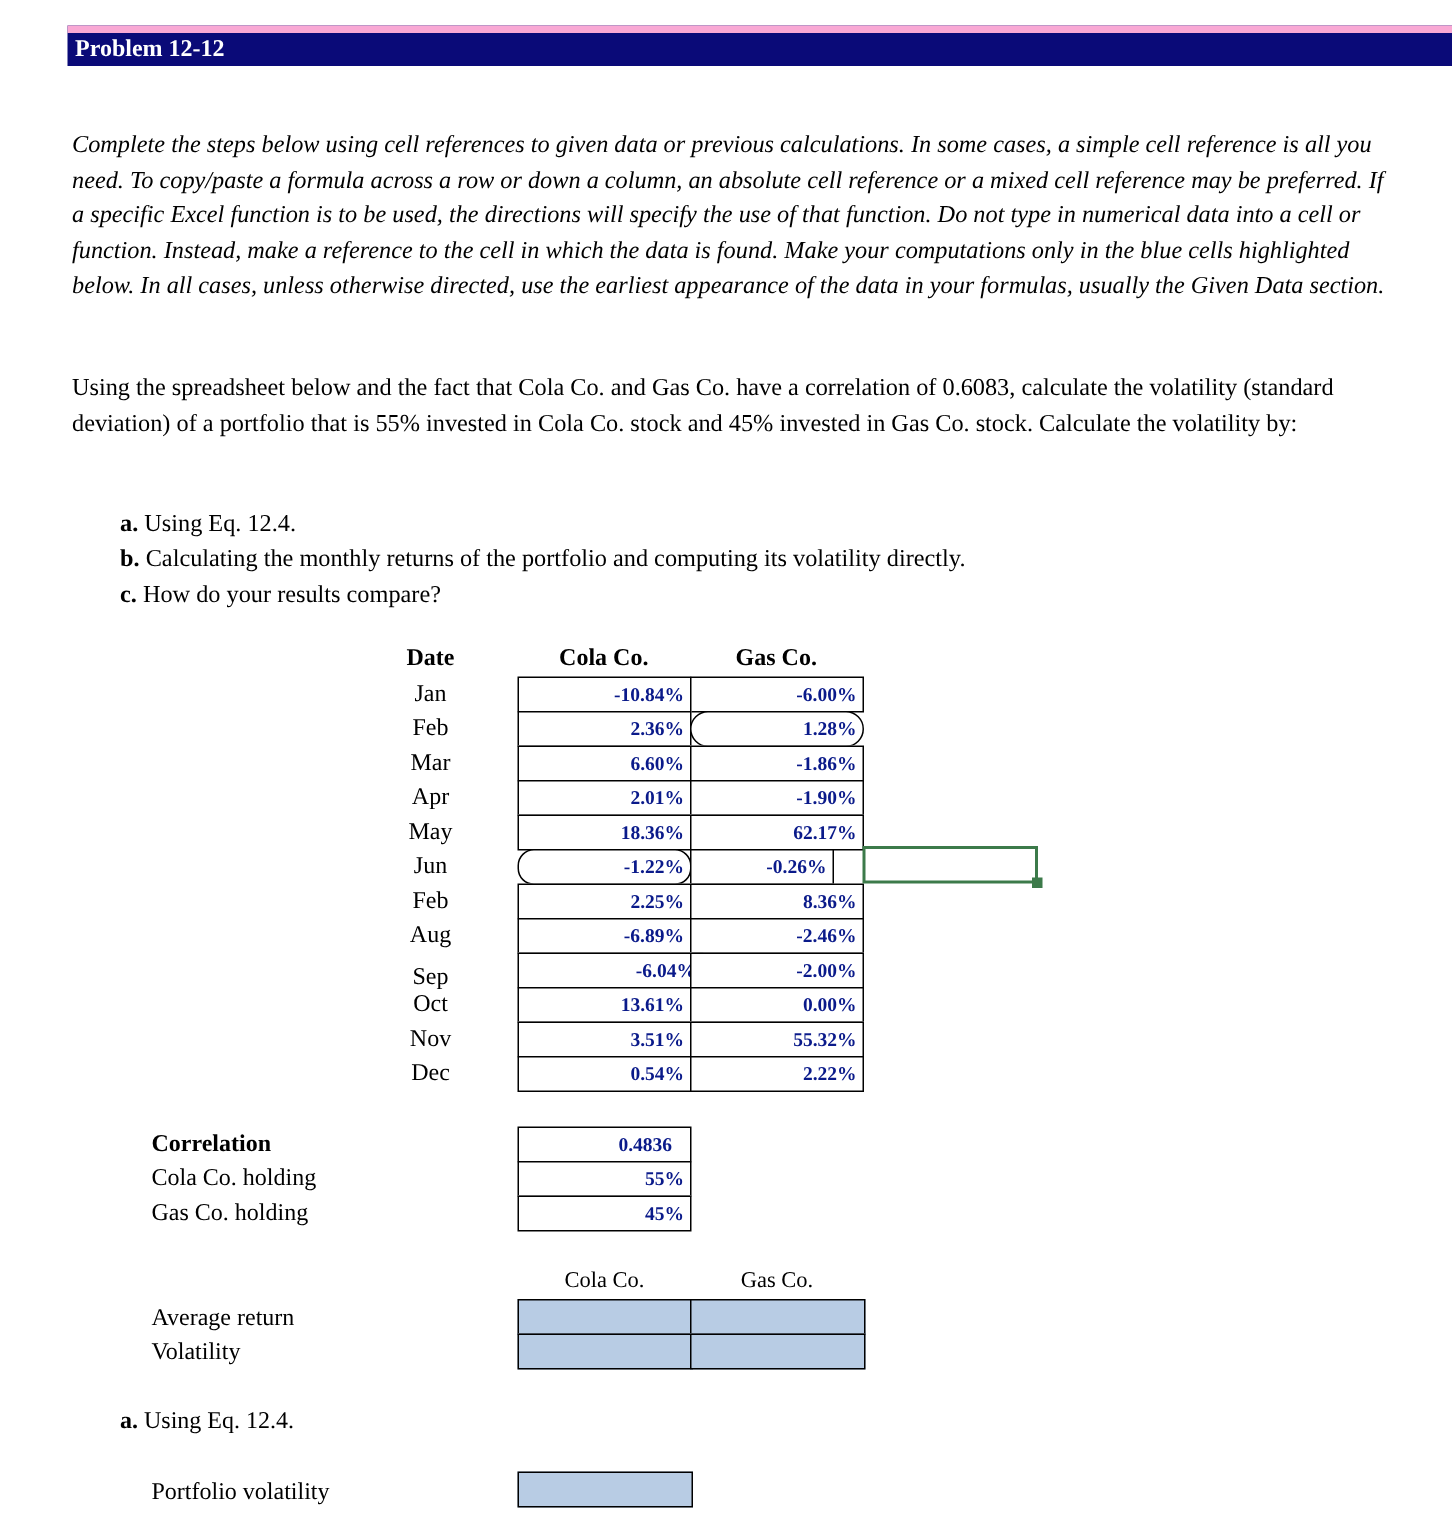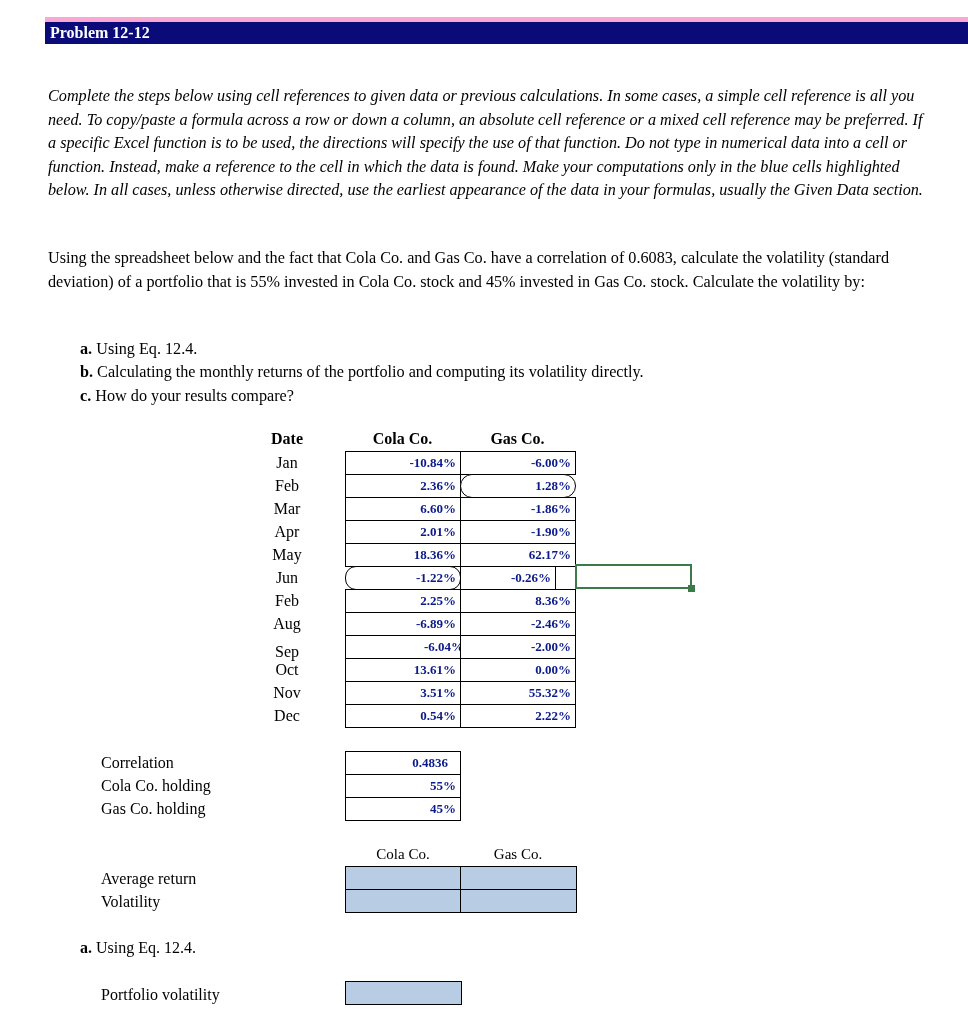--- a/index.html
+++ b/index.html
@@ -82,21 +82,21 @@
     <div class="cell" style="left: 345px; top: 681px; width: 116px;">3.51%</div>
     <div class="cell" style="left: 460px; top: 681px; width: 116px;">55.32%</div>
     <div class="month" style="left: 257px; top: 704px;">Dec</div>
     <div class="cell" style="left: 345px; top: 704px; width: 116px;">0.54%</div>
     <div class="cell" style="left: 460px; top: 704px; width: 116px;">2.22%</div>
   </div>
 
 <div class="selected"></div>
 <div class="handle"></div>
 
-<div class="abs label" style="left:101px; top:754px; font-weight:normal;">Correlation</div>
+<div class="abs label" style="left:101px; top:754px; font-weight:bold;">Correlation</div>
 <div class="abs label" style="left:101px; top:777px;">Cola Co. holding</div>
 <div class="abs label" style="left:101px; top:800px;">Gas Co. holding</div>
 <div class="cell" style="left:345px; top:751px; width:116px; padding-right:12px;">0.4836</div>
 <div class="cell" style="left:345px; top:774px; width:116px;">55%</div>
 <div class="cell" style="left:345px; top:797px; width:116px;">45%</div>
 
 <div class="abs label" style="left:345px; top:846px; width:116px; text-align:center; font-size:15px;">Cola Co.</div>
 <div class="abs label" style="left:460px; top:846px; width:116px; text-align:center; font-size:15px;">Gas Co.</div>
 <div class="abs label" style="left:101px; top:870px;">Average return</div>
 <div class="abs label" style="left:101px; top:893px;">Volatility</div>

